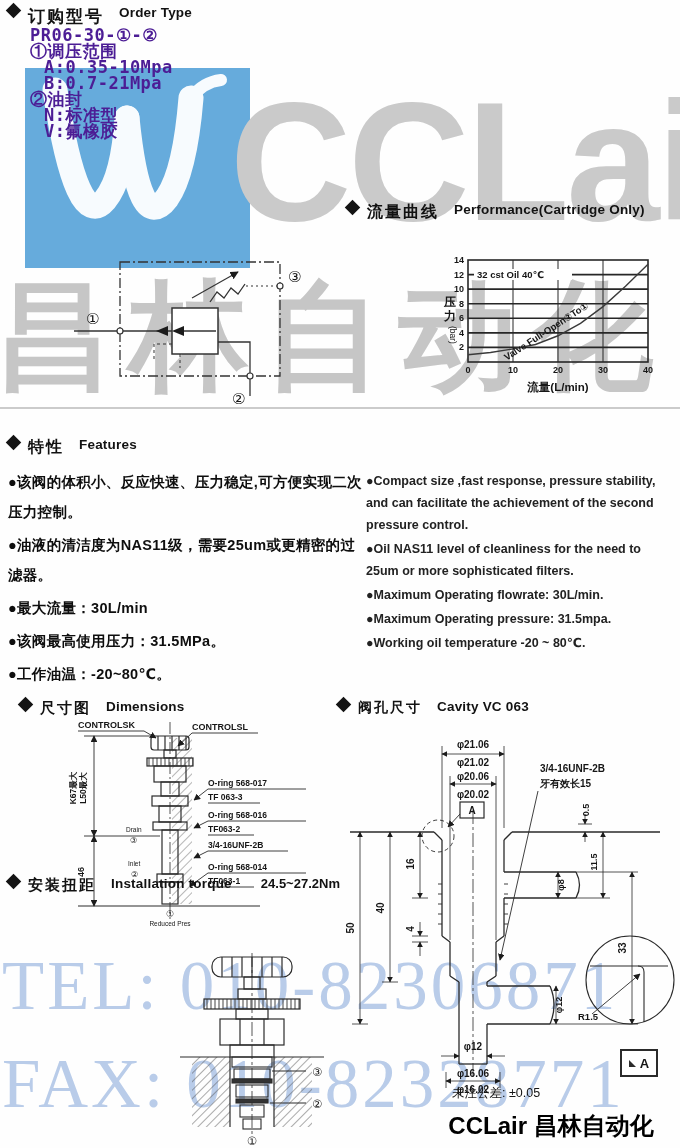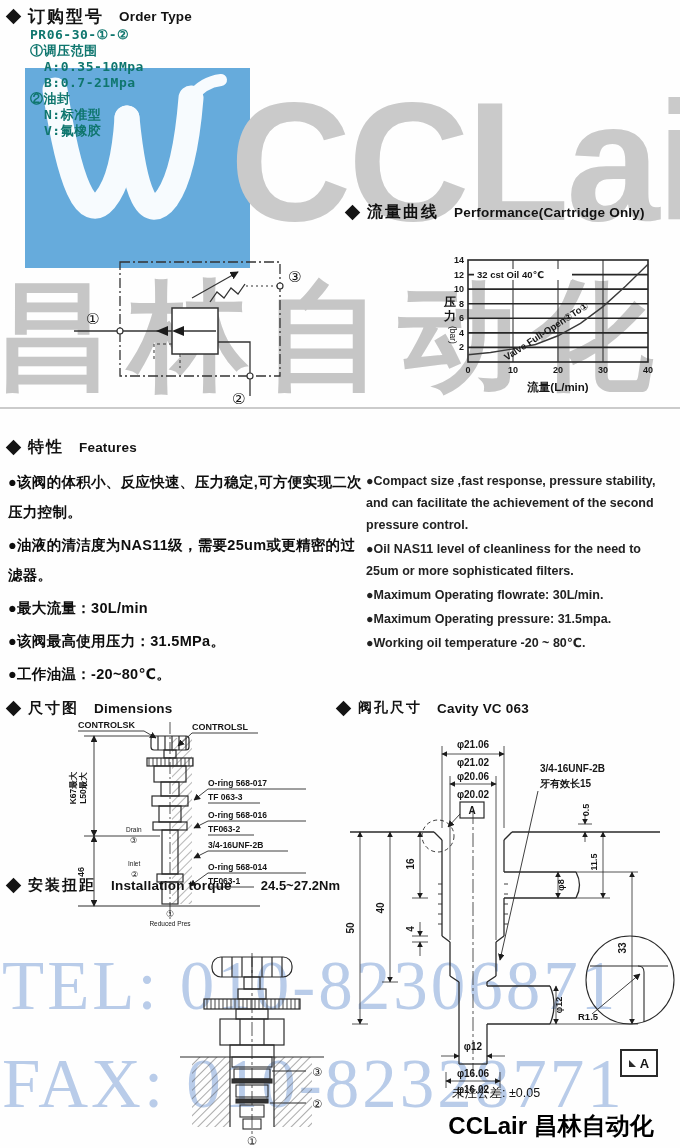--- a/index.html
+++ b/index.html
@@ -6,29 +6,29 @@
   .page{position:relative;width:680px;height:1148px;background:#fefefe;overflow:hidden;
         font-family:"Liberation Sans","DejaVu Sans",sans-serif;color:#141414}
   .abs{position:absolute}
   
   .wm{position:absolute;z-index:0;white-space:nowrap;line-height:1}
   .wm-cclair{font-weight:bold;color:#cacaca;font-size:168px;letter-spacing:-3px}
   .wm-cn{font-weight:bold;color:#c6c6c6;font-size:119px;letter-spacing:16px;height:131px;overflow:hidden}
   .wm-blue{font-family:"Liberation Serif","DejaVu Serif",serif;color:#b9cce9;font-size:69px;letter-spacing:3px}
   .divider{position:absolute;left:0;top:407px;width:680px;height:2px;background:#a9a9a9;opacity:.6;z-index:1}
   
-  .sec-head{position:absolute;display:flex;align-items:center;z-index:2;color:#121212}
+  .sec-head{position:absolute;display:flex;z-index:2;color:#121212}
   .dia{width:11px;height:11px;background:#141414;transform:rotate(45deg);margin-right:9px;flex:none}
   .h-cn{font-size:16px;font-weight:bold;letter-spacing:2px}
   .h-cn.lg{font-size:17px}
   .h-en{font-size:13.5px;font-weight:bold;margin-left:15px;letter-spacing:.2px}
   .h-tq{font-size:13px;font-weight:bold;margin-left:29px}
   
   .order{position:absolute;z-index:2;font-family:"DejaVu Sans Mono","Liberation Mono",monospace;
-         font-weight:bold;color:#0f766e;font-size:13px;line-height:16px;letter-spacing:.5px}
+         font-weight:bold;color:#4c1d95;font-size:17px;line-height:16px;letter-spacing:.5px}
   .order .ind{margin-left:14px}
   
   .cn-list{position:absolute;z-index:2;font-size:14.5px;font-weight:bold;color:#0e0e0e;line-height:30px;letter-spacing:.3px}
   .cn-list div{margin-bottom:3px}
   .en-list{position:absolute;z-index:2;font-size:12.5px;font-weight:bold;color:#222;line-height:22px}
   .en-list div{margin-bottom:2px}
   
   svg{position:absolute;z-index:2;overflow:visible}
   svg text{font-family:"Liberation Sans","DejaVu Sans",sans-serif;fill:#161616}
   .note{position:absolute;z-index:3;font-size:12.5px;font-weight:normal;color:#151515}
@@ -174,21 +174,21 @@
   </div>
 
   <div class="en-list" style="left:366px;top:470px;width:310px">
     <div>●Compact size ,fast response, pressure stability, and can facilitate the achievement of the second pressure control.</div>
     <div>●Oil NAS11 level of cleanliness for the need to 25um or more sophisticated filters.</div>
     <div>●Maximum Operating flowrate: 30L/min.</div>
     <div>●Maximum Operating pressure: 31.5mpa.</div>
     <div>●Working oil temperature -20 ~ 80℃.</div>
   </div>
 
-  <div class="sec-head" style="left:8px;top:699px">
+  <div class="sec-head" style="left:20px;top:699px">
     <span class="dia"></span>
     <span class="h-cn" style="font-size:15px">尺寸图</span>
     <span class="h-en">Dimensions</span>
   </div>
 
   <div class="sec-head" style="left:338px;top:699px">
     <span class="dia"></span>
     <span class="h-cn" style="font-size:14px">阀孔尺寸</span>
     <span class="h-en">Cavity VC 063</span>
   </div>

